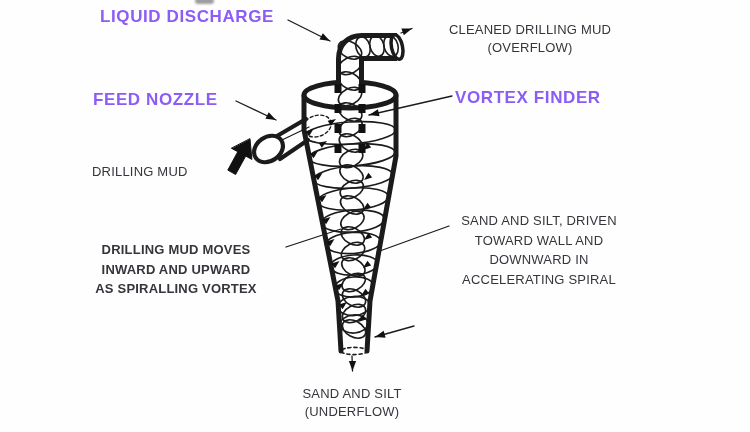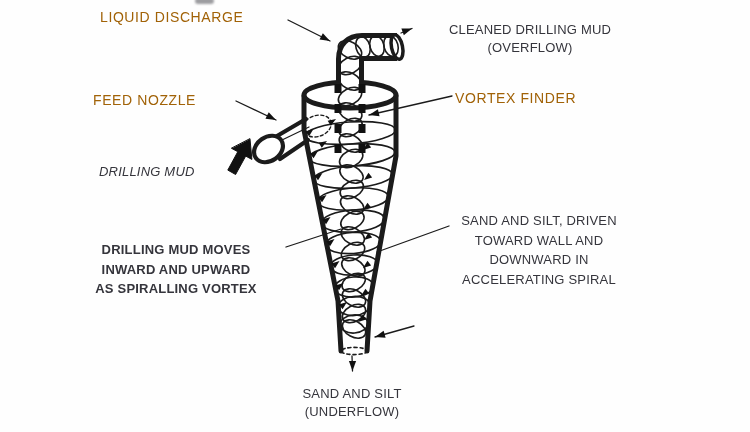--- a/index.html
+++ b/index.html
@@ -5,21 +5,21 @@
   html,body{margin:0;padding:0;background:#ffffff;}
   .stage{
     position:relative;width:750px;height:432px;background:#fefefe;overflow:hidden;
     font-family:"Liberation Sans",sans-serif;
   }
   .diagram-svg{position:absolute;left:0;top:0;}
   .label{
     position:absolute;color:#35353c;font-size:13px;line-height:17.5px;
     white-space:pre-line;letter-spacing:0.2px;
   }
-  .label.big{font-weight:normal;font-size:14px;letter-spacing:0.6px;color:#a16207;line-height:18px;}
+  .label.big{font-weight:bold;font-size:17px;letter-spacing:0.6px;color:#8b5cf6;line-height:18px;}
   .label.centered{transform:translateX(-50%);text-align:center;}
   .label.lh19{line-height:19.5px;}
   .artifact{
     position:absolute;left:195px;top:-2px;width:19px;height:6px;background:#6a6a6f;
     border-radius:3px;filter:blur(1px);opacity:.65;
   }
 </style>
 </head>
 <body>
 
@@ -143,21 +143,21 @@
 
   <div class="label big" style="left:100px;top:8px;">LIQUID DISCHARGE</div>
 
   <div class="label centered" style="left:530px;top:21px;">CLEANED DRILLING MUD
 (OVERFLOW)</div>
 
   <div class="label big" style="left:93px;top:91px;">FEED NOZZLE</div>
 
   <div class="label big" style="left:455px;top:89px;">VORTEX FINDER</div>
 
-  <div class="label" style="left:99px;top:163px;font-style:italic;">DRILLING MUD</div>
+  <div class="label" style="left:92px;top:163px;">DRILLING MUD</div>
 
   <div class="label centered lh19" style="left:176px;top:240px;font-weight:bold;">DRILLING MUD MOVES
 INWARD AND UPWARD
 AS SPIRALLING VORTEX</div>
 
   <div class="label centered" style="left:352px;top:385px;">SAND AND SILT
 (UNDERFLOW)</div>
 
   <div class="label centered lh19" style="left:539px;top:211px;">SAND AND SILT, DRIVEN
 TOWARD WALL AND

